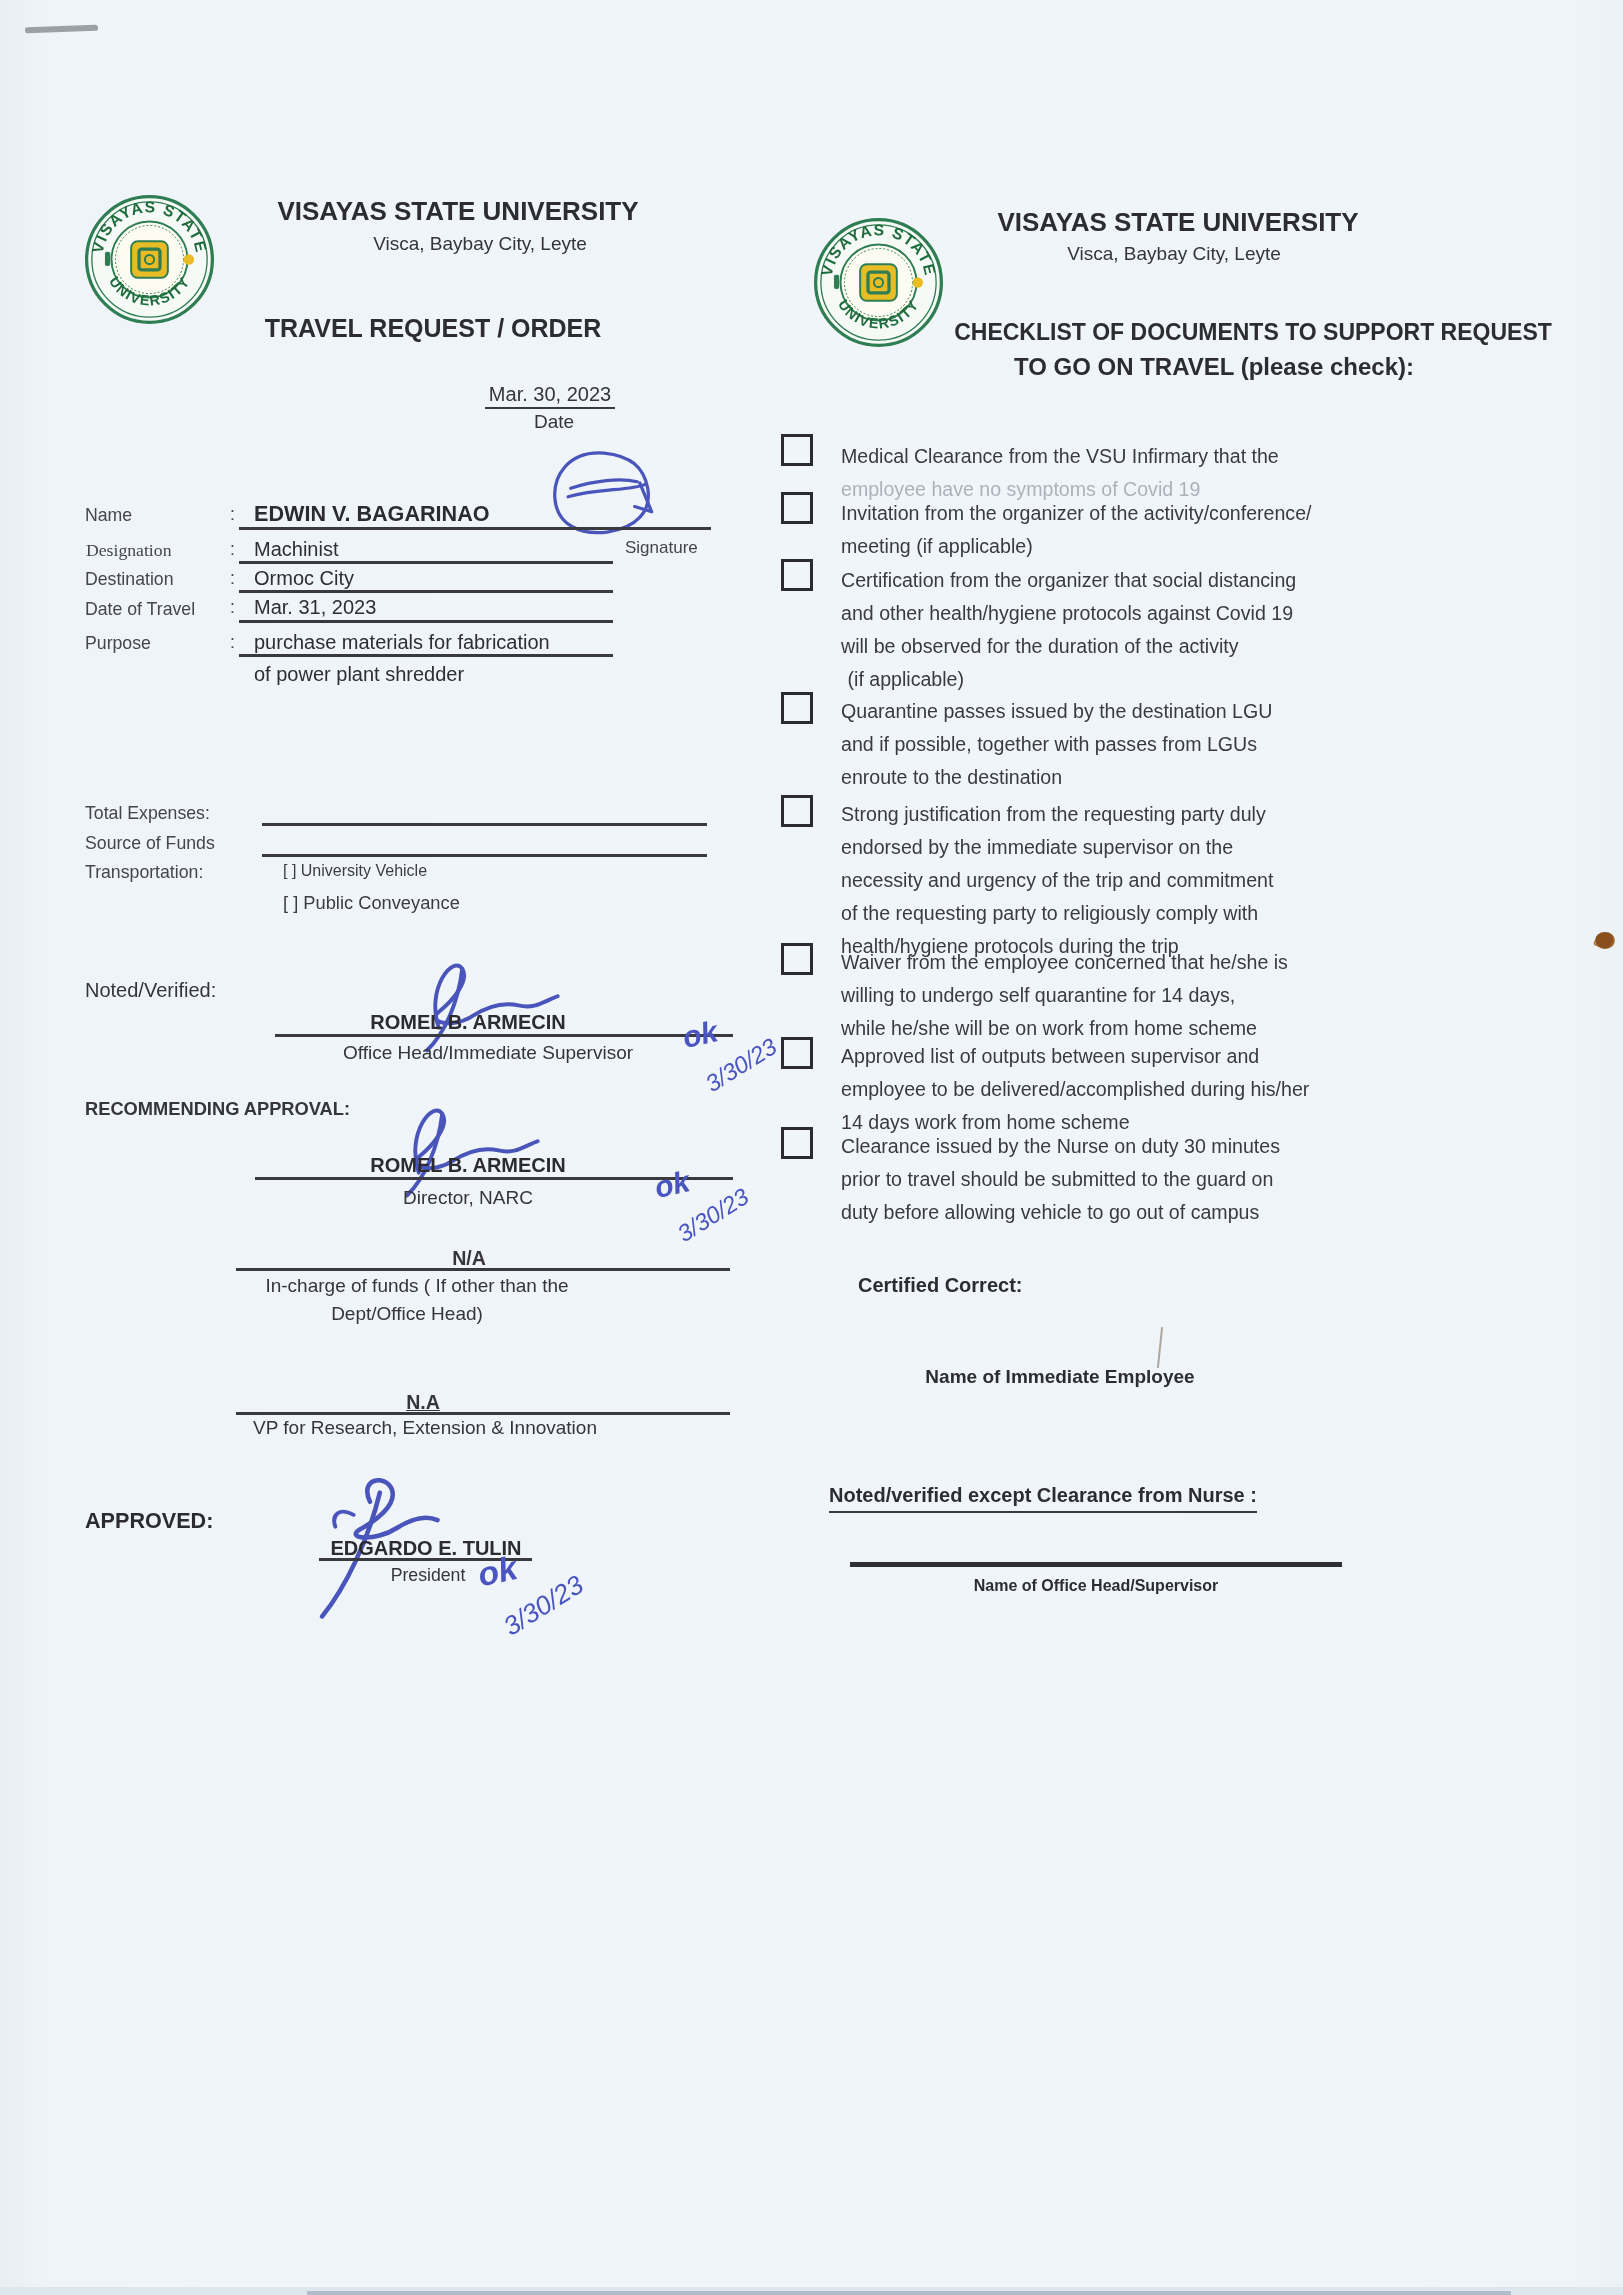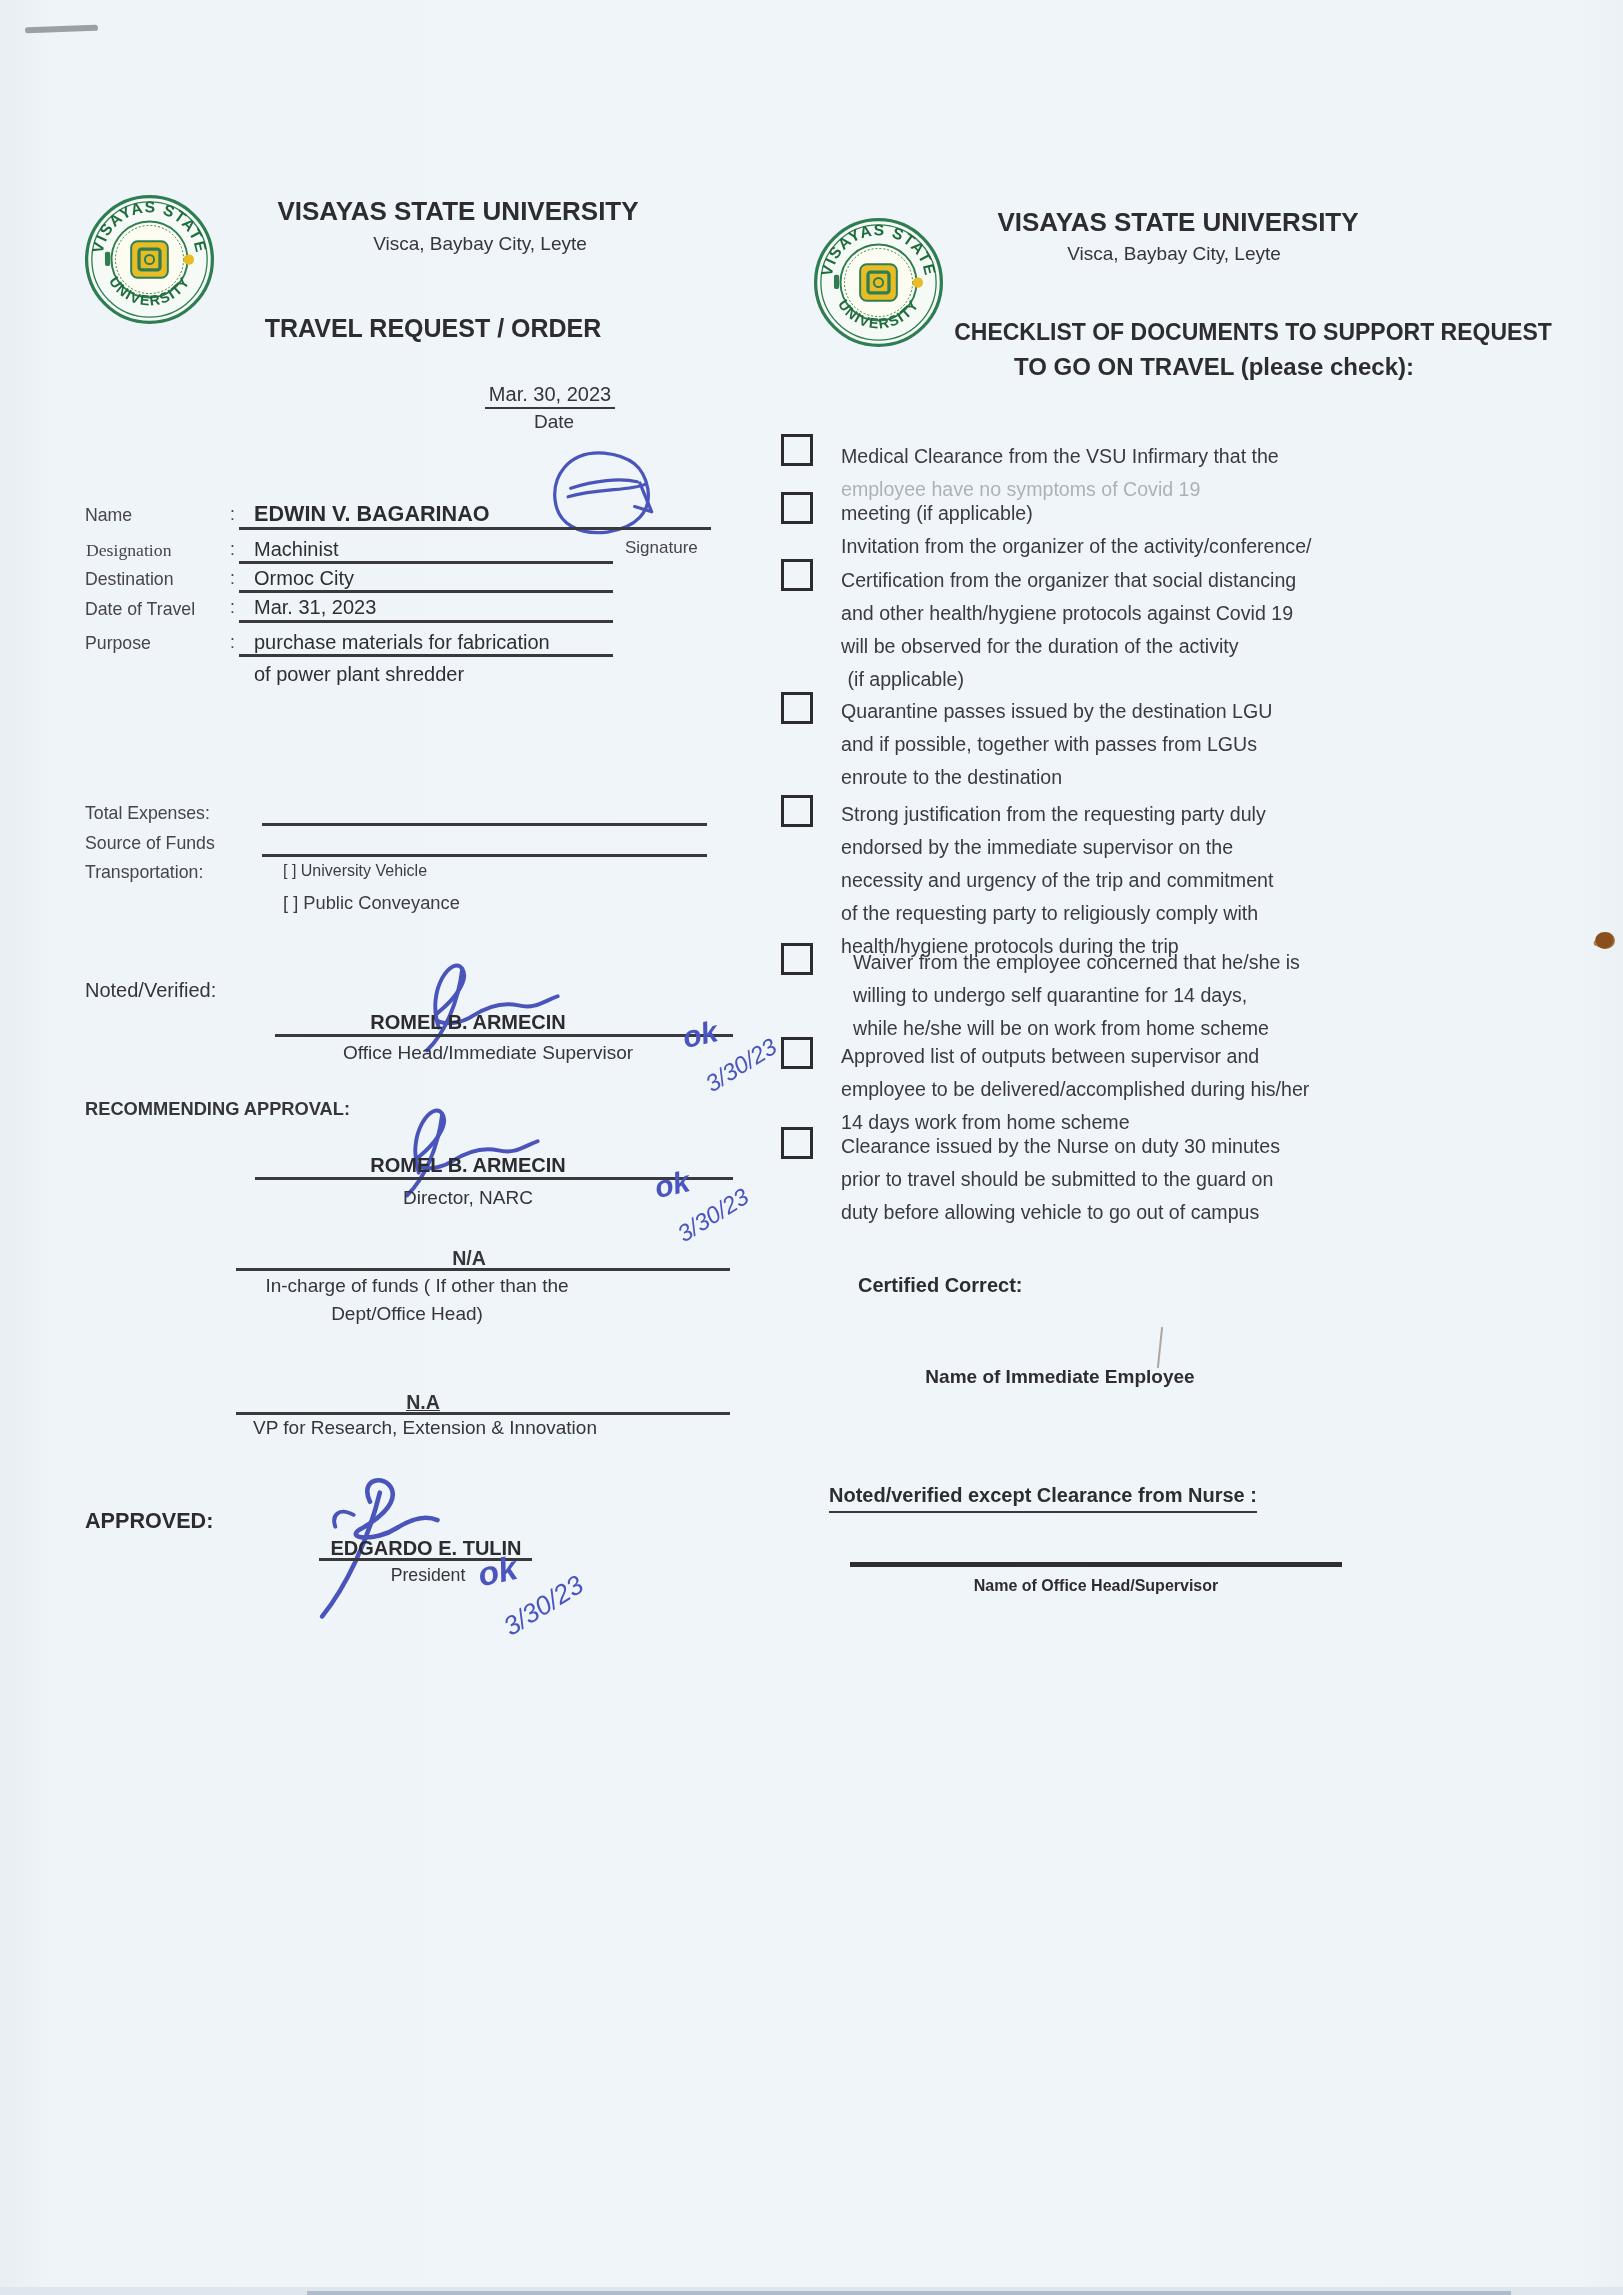--- a/index.html
+++ b/index.html
@@ -173,22 +173,22 @@
   <div class="abs ctr b" style="left:1214px;top:353px;font-size:24px;color:#2d2d31;">TO GO ON TRAVEL (please check):</div>
 
   <div class="ck-box" style="top:434px;"></div>
   <div class="ck-text" style="top:440px;">
     <div>Medical Clearance from the VSU Infirmary that the</div>
     <div class="faded">employee have no symptoms of Covid 19</div>
   </div>
 
   <div class="ck-box" style="top:492px;"></div>
   <div class="ck-text" style="top:497px;">
+    <div>Invitation from the organizer of the activity/conference/</div>
     <div>meeting (if applicable)</div>
-    <div>Invitation from the organizer of the activity/conference/</div>
   </div>
 
   <div class="ck-box" style="top:559px;"></div>
   <div class="ck-text" style="top:564px;">
     <div>Certification from the organizer that social distancing</div>
     <div>and other health/hygiene protocols against Covid 19</div>
     <div>will be observed for the duration of the activity</div>
     <div style="padding-left:6.5px;">(if applicable)</div>
   </div>
 
@@ -202,21 +202,21 @@
   <div class="ck-box" style="top:795px;"></div>
   <div class="ck-text" style="top:798px;">
     <div>Strong justification from the requesting party duly</div>
     <div>endorsed by the immediate supervisor on the</div>
     <div>necessity and urgency of the trip and commitment</div>
     <div>of the requesting party to religiously comply with</div>
     <div>health/hygiene protocols during the trip</div>
   </div>
 
   <div class="ck-box" style="top:943px;"></div>
-  <div class="ck-text" style="top:946px;margin-left:12px;">
+  <div class="ck-text" style="top:946px;">
     <div>Waiver from the employee concerned that he/she is</div>
     <div>willing to undergo self quarantine for 14 days,</div>
     <div>while he/she will be on work from home scheme</div>
   </div>
 
   <div class="ck-box" style="top:1037px;"></div>
   <div class="ck-text" style="top:1040px;">
     <div>Approved list of outputs between supervisor and</div>
     <div>employee to be delivered/accomplished during his/her</div>
     <div>14 days work from home scheme</div>

